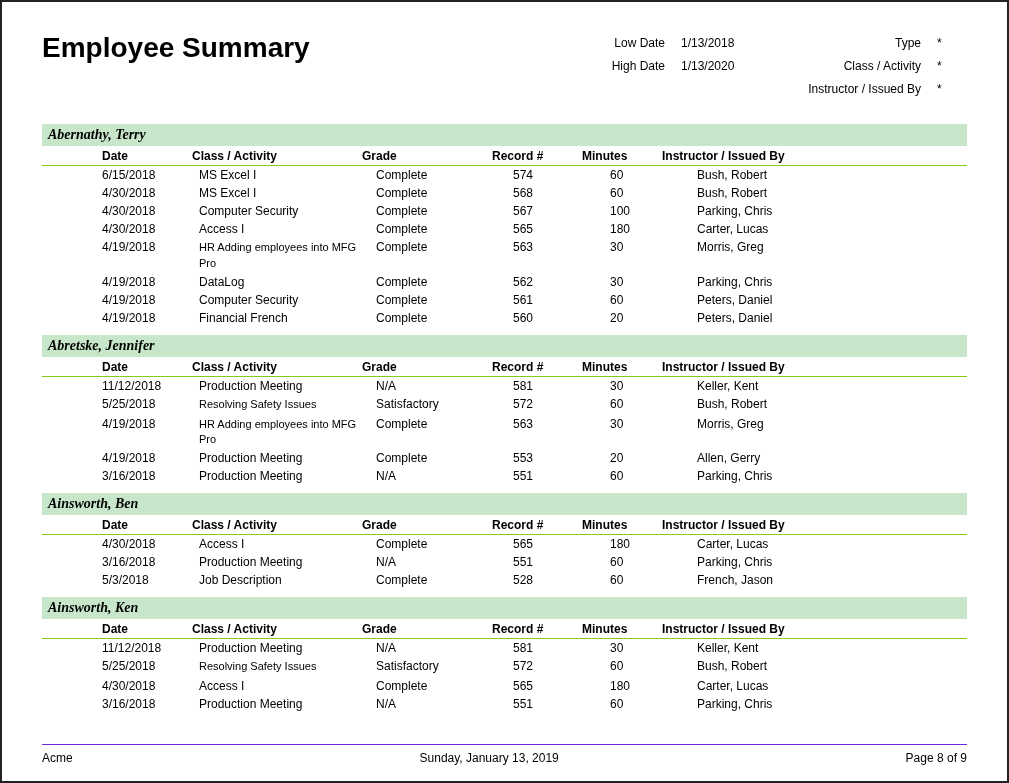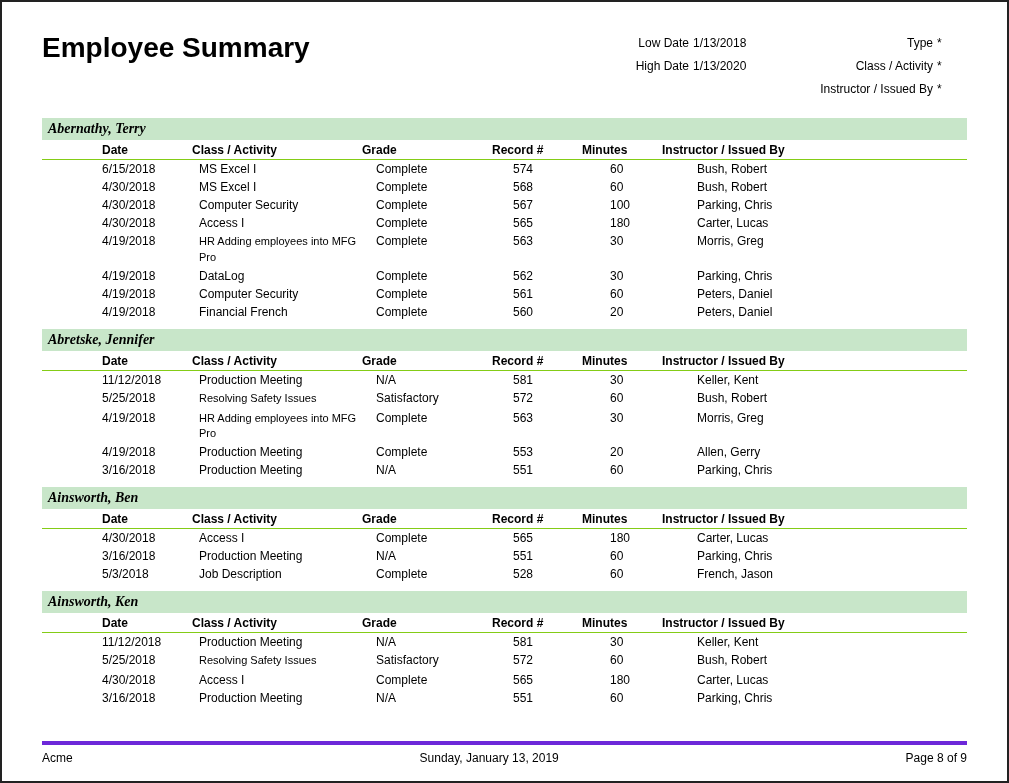--- a/index.html
+++ b/index.html
@@ -61,39 +61,39 @@
 
     .footer {
       position: absolute;
       bottom: 16px;
       left: 40px;
       right: 40px;
       display: flex;
       justify-content: space-between;
       font-size: 12px;
       color: #000;
-      border-top: 4px solid #6d28d9;
+      border-top: 1px solid #6d28d9;
       padding-top: 6px;
     }
 
     .header-top {
       display: flex;
-      margin-bottom: 18px;
+      margin-bottom: 24px;
     }
     .meta-block {
       display: flex;
       flex-direction: column;
       font-size: 12px;
       color: #000;
       line-height: 1.9;
       margin-left: auto;
     }
     .meta-line {
       display: flex;
-      gap: 4px;
+      gap: 16px;
     }
     .meta-lbl { min-width: 80px; text-align: right; }
     .meta-val { min-width: 80px; }
     .meta-lbl2 { min-width: 120px; text-align: right; }
     .meta-val2 { min-width: 30px; }
   </style>
 </head>
 <body>
 
 <div class="page">

